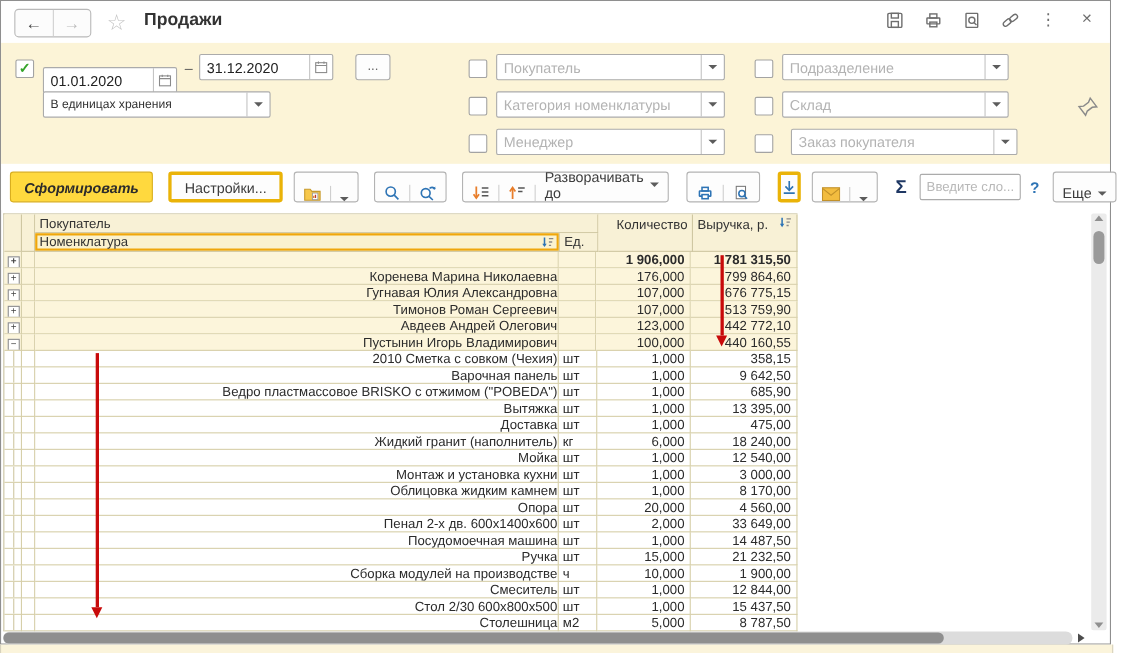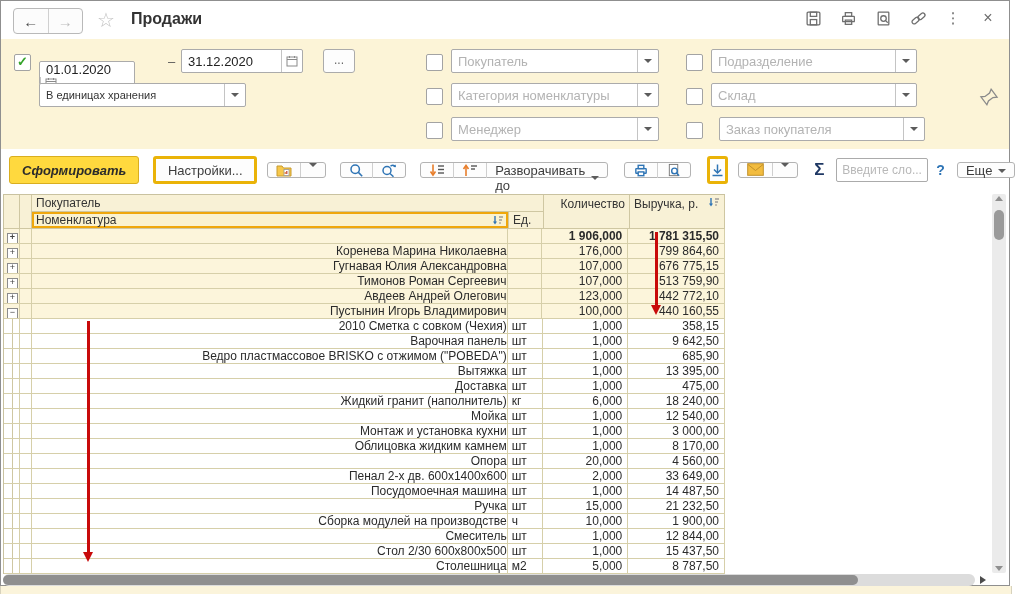--- a/index.html
+++ b/index.html
@@ -32,21 +32,21 @@
   .combo-text{flex:1;font-size:11px;color:#333;display:flex;align-items:center;padding:0 6px;white-space:nowrap;overflow:hidden;}
   .dash{position:absolute;font-size:13px;color:#555;}
   .btn-ellipsis{position:absolute;width:32px;height:24px;background:#fdfdfd;border:1px solid #ababab;border-radius:3px;font-size:12px;color:#666;text-align:center;line-height:20px;box-sizing:border-box;}
   .pin{position:absolute;left:978px;top:48px;width:20px;height:20px;}
   .pin svg{stroke:#8a8a8a;fill:none;stroke-width:1.3;}
 
   
   .toolbar{position:absolute;left:0;top:148px;width:100%;height:42px;background:#fff;display:flex;align-items:center;}
   .btn{height:28px;box-sizing:border-box;border:3px solid #eab308;border-radius:3px;background:#fdfdfd;font-size:13px;color:#3d3d3d;display:flex;align-items:center;justify-content:center;padding:0 12px;white-space:nowrap;}
   .btn-primary{background:#FFD93E;border:1px solid #D9AE1F;font-weight:bold;color:#2b2b2b;}
-  .grp{height:16px;box-sizing:border-box;border:1px solid #b3b3b3;border-radius:3px;background:#fdfdfd;display:flex;align-items:flex-start;}
+  .grp{height:28px;box-sizing:border-box;border:1px solid #b3b3b3;border-radius:3px;background:#fdfdfd;display:flex;align-items:flex-end;}
   .grp .cell{display:flex;align-items:center;justify-content:center;padding:0 8px;border-right:1px solid #cfcfcf;}
   .grp .cell:last-child{border-right:none;}
   .grp .cell.lbl{font-size:13px;color:#3d3d3d;gap:6px;}
   .ico-blue{stroke:#2E74B5;fill:none;stroke-width:1.5;}
   .ico-orange{stroke:#E87E2B;fill:none;stroke-width:1.6;}
   .sigma{font-size:17px;font-weight:bold;color:#1F3864;}
   .qmark{font-size:14px;font-weight:bold;color:#2E74B5;}
   .tsearch{width:92px;height:24px;border:1px solid #ababab;border-radius:2px;font-family:"Liberation Sans",sans-serif;font-size:12px;color:#222;padding:0 5px;box-sizing:border-box;}
   .tsearch::placeholder{color:#b8b8b8;}
 
@@ -133,21 +133,21 @@
           </div>
         <div class="ic closex">
             <span>×</span>
           </div>
       </div>
     </div>
 
     <div class="filterbar">
 
       <div class="cb" style="left:13px;top:15px;">✓</div>
-      <div class="fld" style="left:38px;top:22px;width:96px;flex-direction:column;">
+      <div class="fld" style="left:38px;top:22px;width:122px;">
         <input value="01.01.2020" style="">
         <span class="seg">
           <svg width="12" height="12" viewBox="0 0 12 12" style="stroke:#8a8a8a;fill:none;stroke-width:1;">
               <rect x="1" y="2" width="10" height="9"></rect>
               <line x1="1" y1="4.5" x2="11" y2="4.5"></line>
               <line x1="3.5" y1="1" x2="3.5" y2="3"></line>
               <line x1="8.5" y1="1" x2="8.5" y2="3"></line>
             </svg>
         </span>
       </div>

